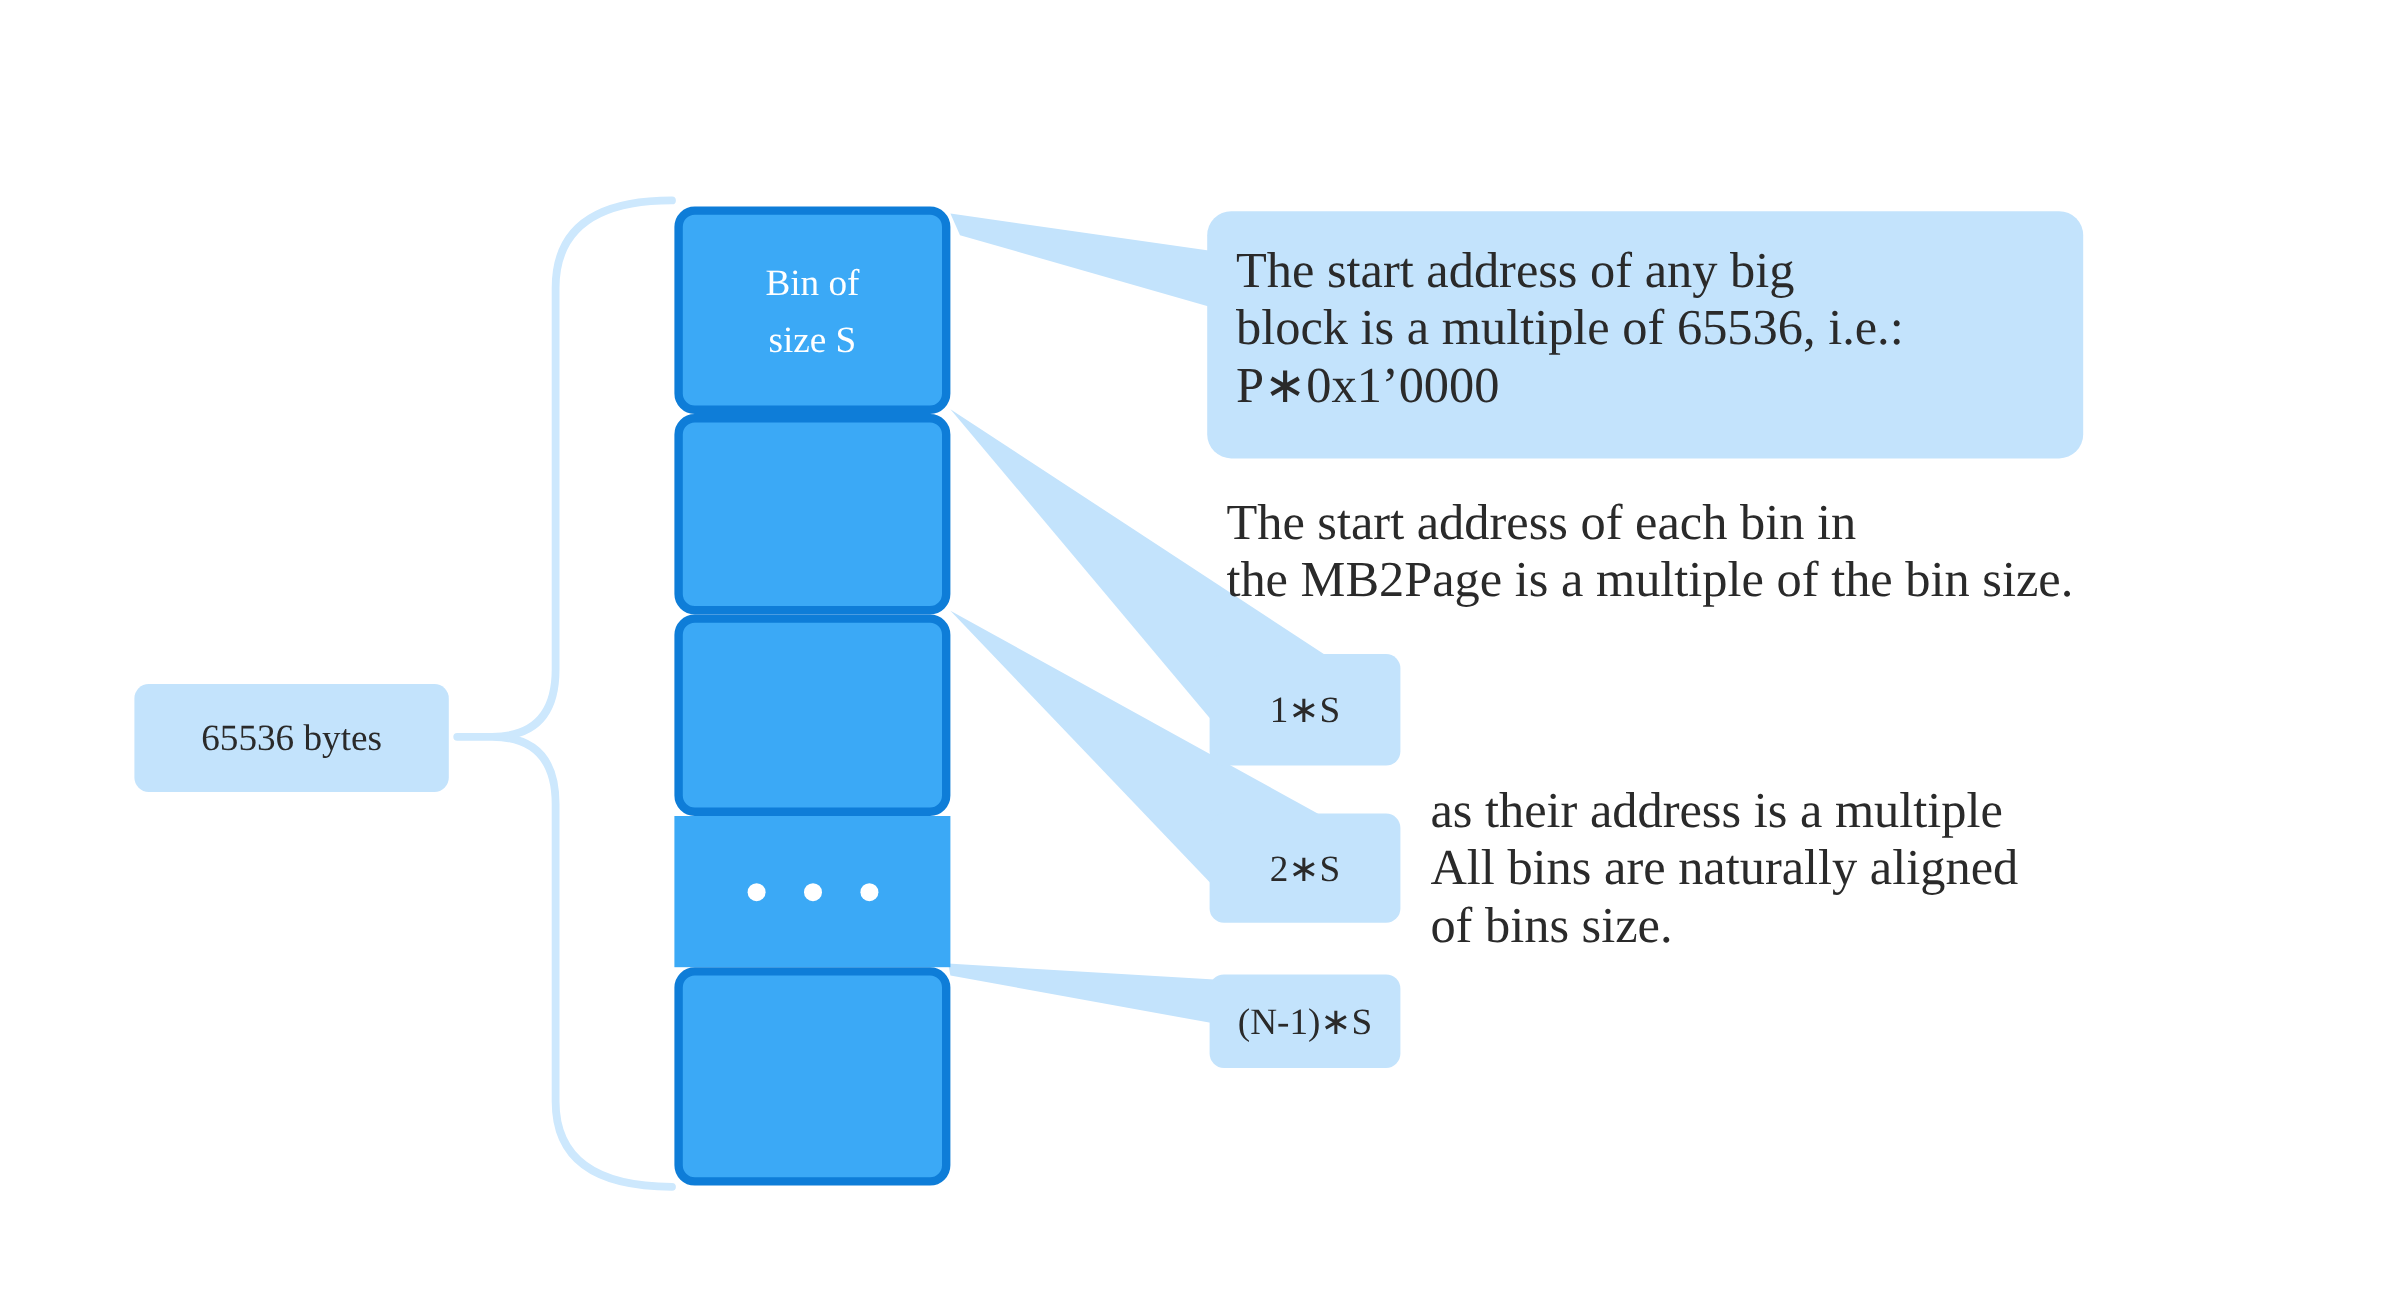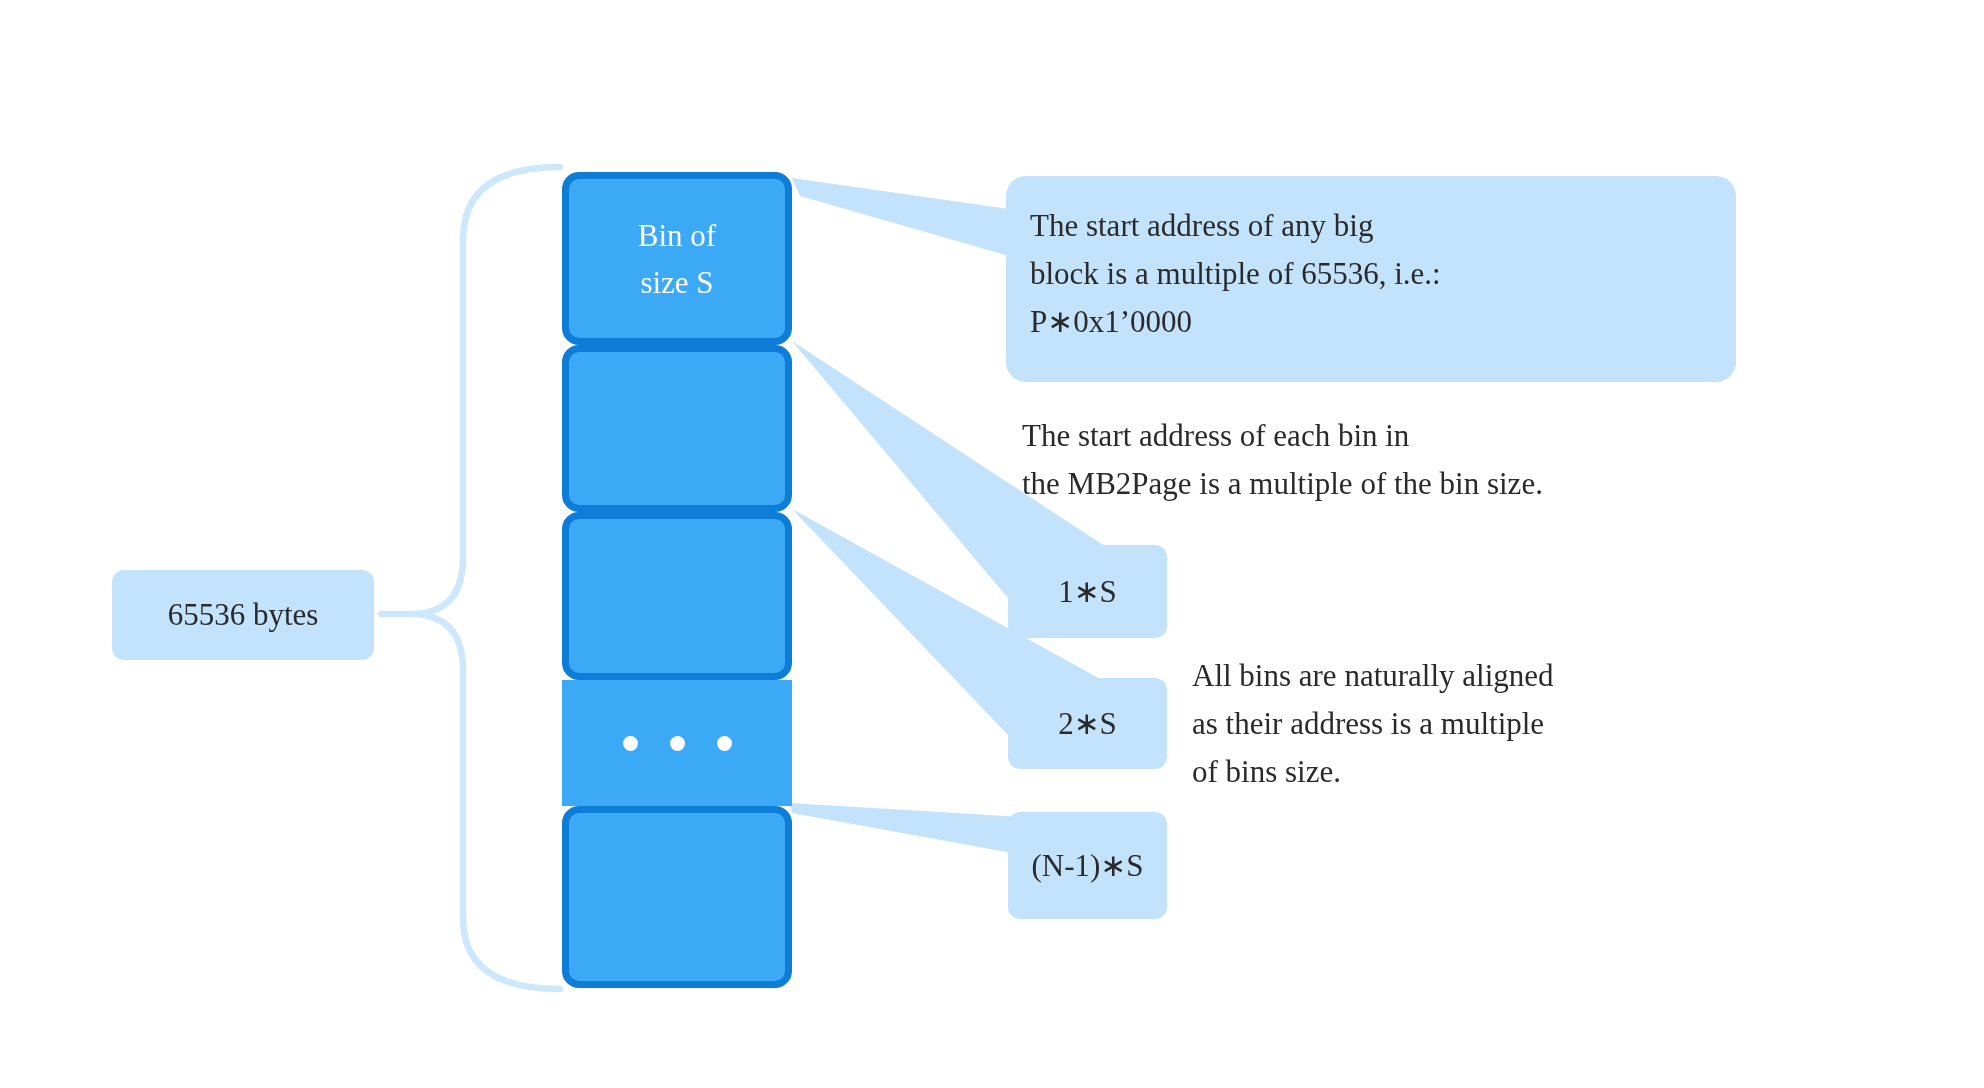--- a/index.html
+++ b/index.html
@@ -51,30 +51,30 @@
     position:absolute;
     background:var(--callout-bg);
     border-radius:12px;
     display:flex;align-items:center;justify-content:center;
     font-size:31px;color:var(--text-dark);
     white-space:pre;
   }
   .page-size-label{left:112px;top:570px;width:262px;height:90px;}
   .offset-1{left:1008px;top:545px;width:159px;height:93px;}
   .offset-2{left:1008px;top:678px;width:159px;height:91px;}
-  .offset-3{left:1008px;top:812px;width:159px;height:107px;}
+  .offset-3{left:1008px;top:812px;width:159px;height:78px;}
 
   .callout{
     position:absolute;left:1006px;top:176px;width:730px;height:206px;
     box-sizing:border-box;
     background:var(--callout-bg);
     border-radius:20px;
     padding:26px 24px 0 24px;
   }
-  .text-line{font-size:31px;line-height:48px;white-space:pre;color:var(--text-dark);}
+  .text-line{font-size:42px;line-height:48px;white-space:pre;color:var(--text-dark);}
 
   .note{position:absolute;}
   .note-bin-start{left:1022px;top:412px;}
   .note-alignment{left:1192px;top:652px;}
 </style>
 </head>
 <body>
 
 <div class="canvas">
 
@@ -113,18 +113,18 @@
   <div class="note note-bin-start">
     <div class="text-line">The start address of each bin in</div>
     <div class="text-line">the MB2Page is a multiple of the bin size.</div>
   </div>
 
   <div class="pill offset-1">1∗S</div>
   <div class="pill offset-2">2∗S</div>
   <div class="pill offset-3">(N-1)∗S</div>
 
   <div class="note note-alignment">
+    <div class="text-line">as their address is a multiple</div>
     <div class="text-line">All bins are naturally aligned</div>
-    <div class="text-line">as their address is a multiple</div>
     <div class="text-line">of bins size.</div>
   </div>
 
 </div>
 
 </body></html>

